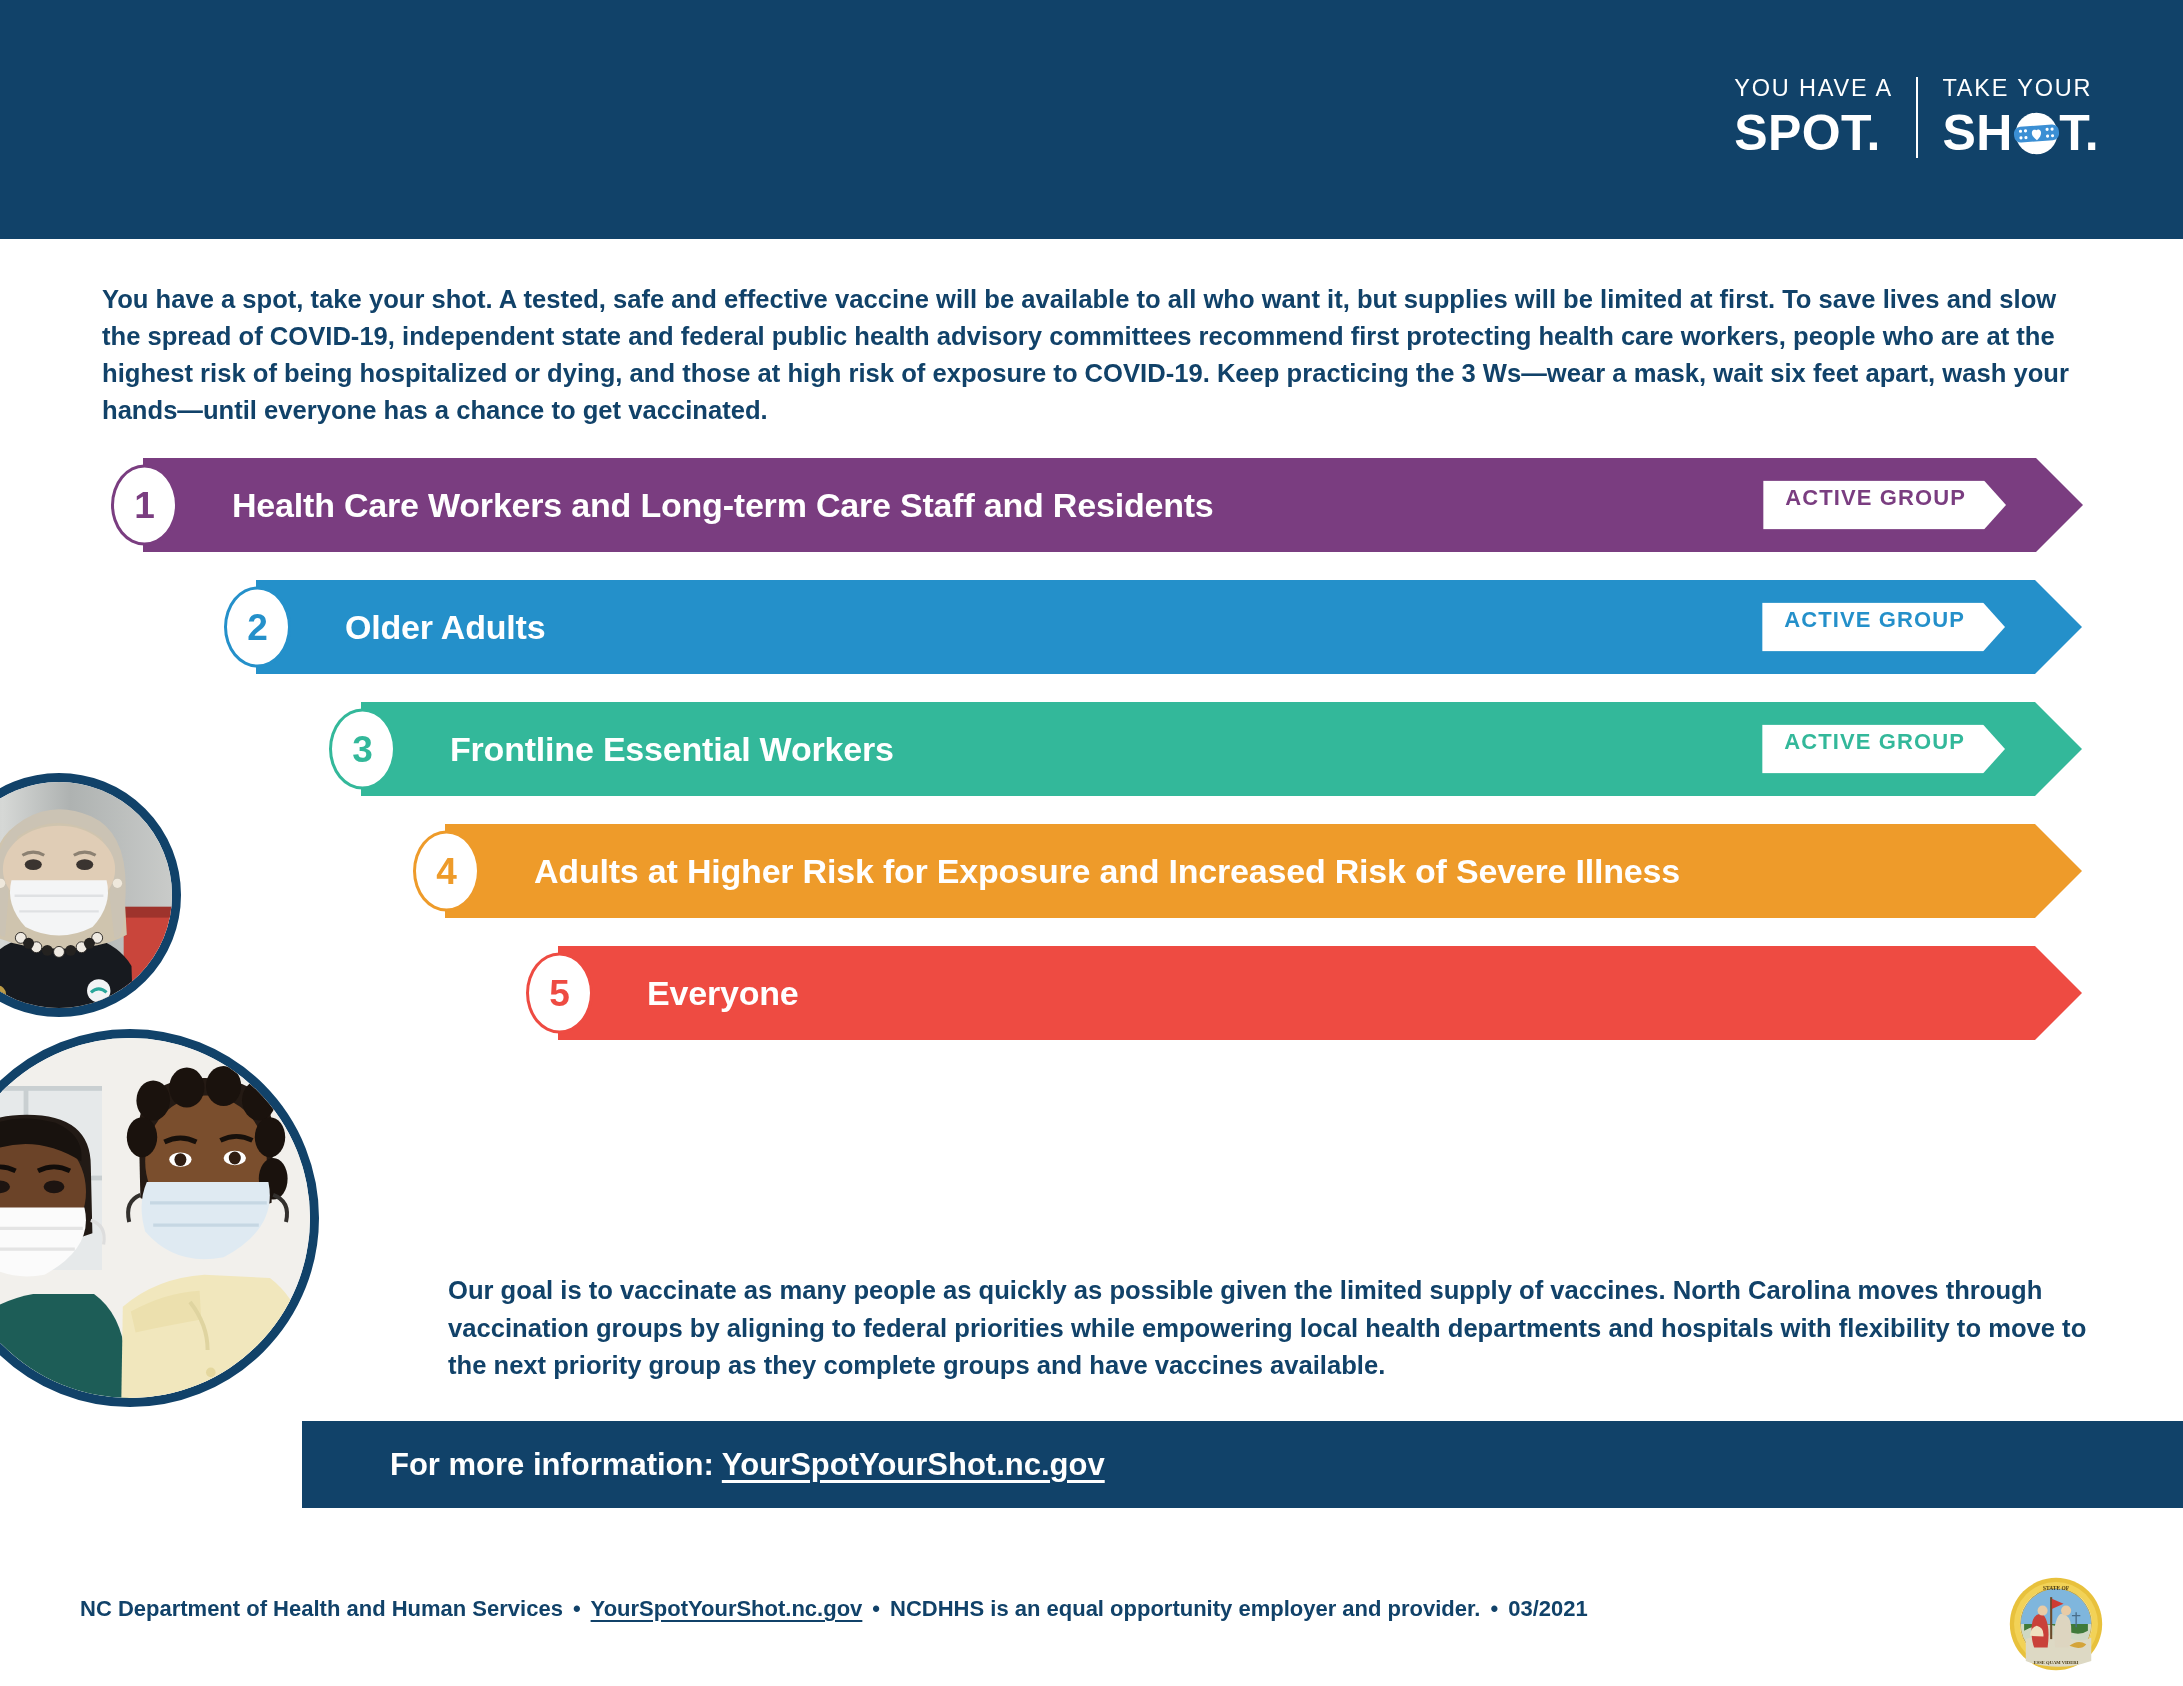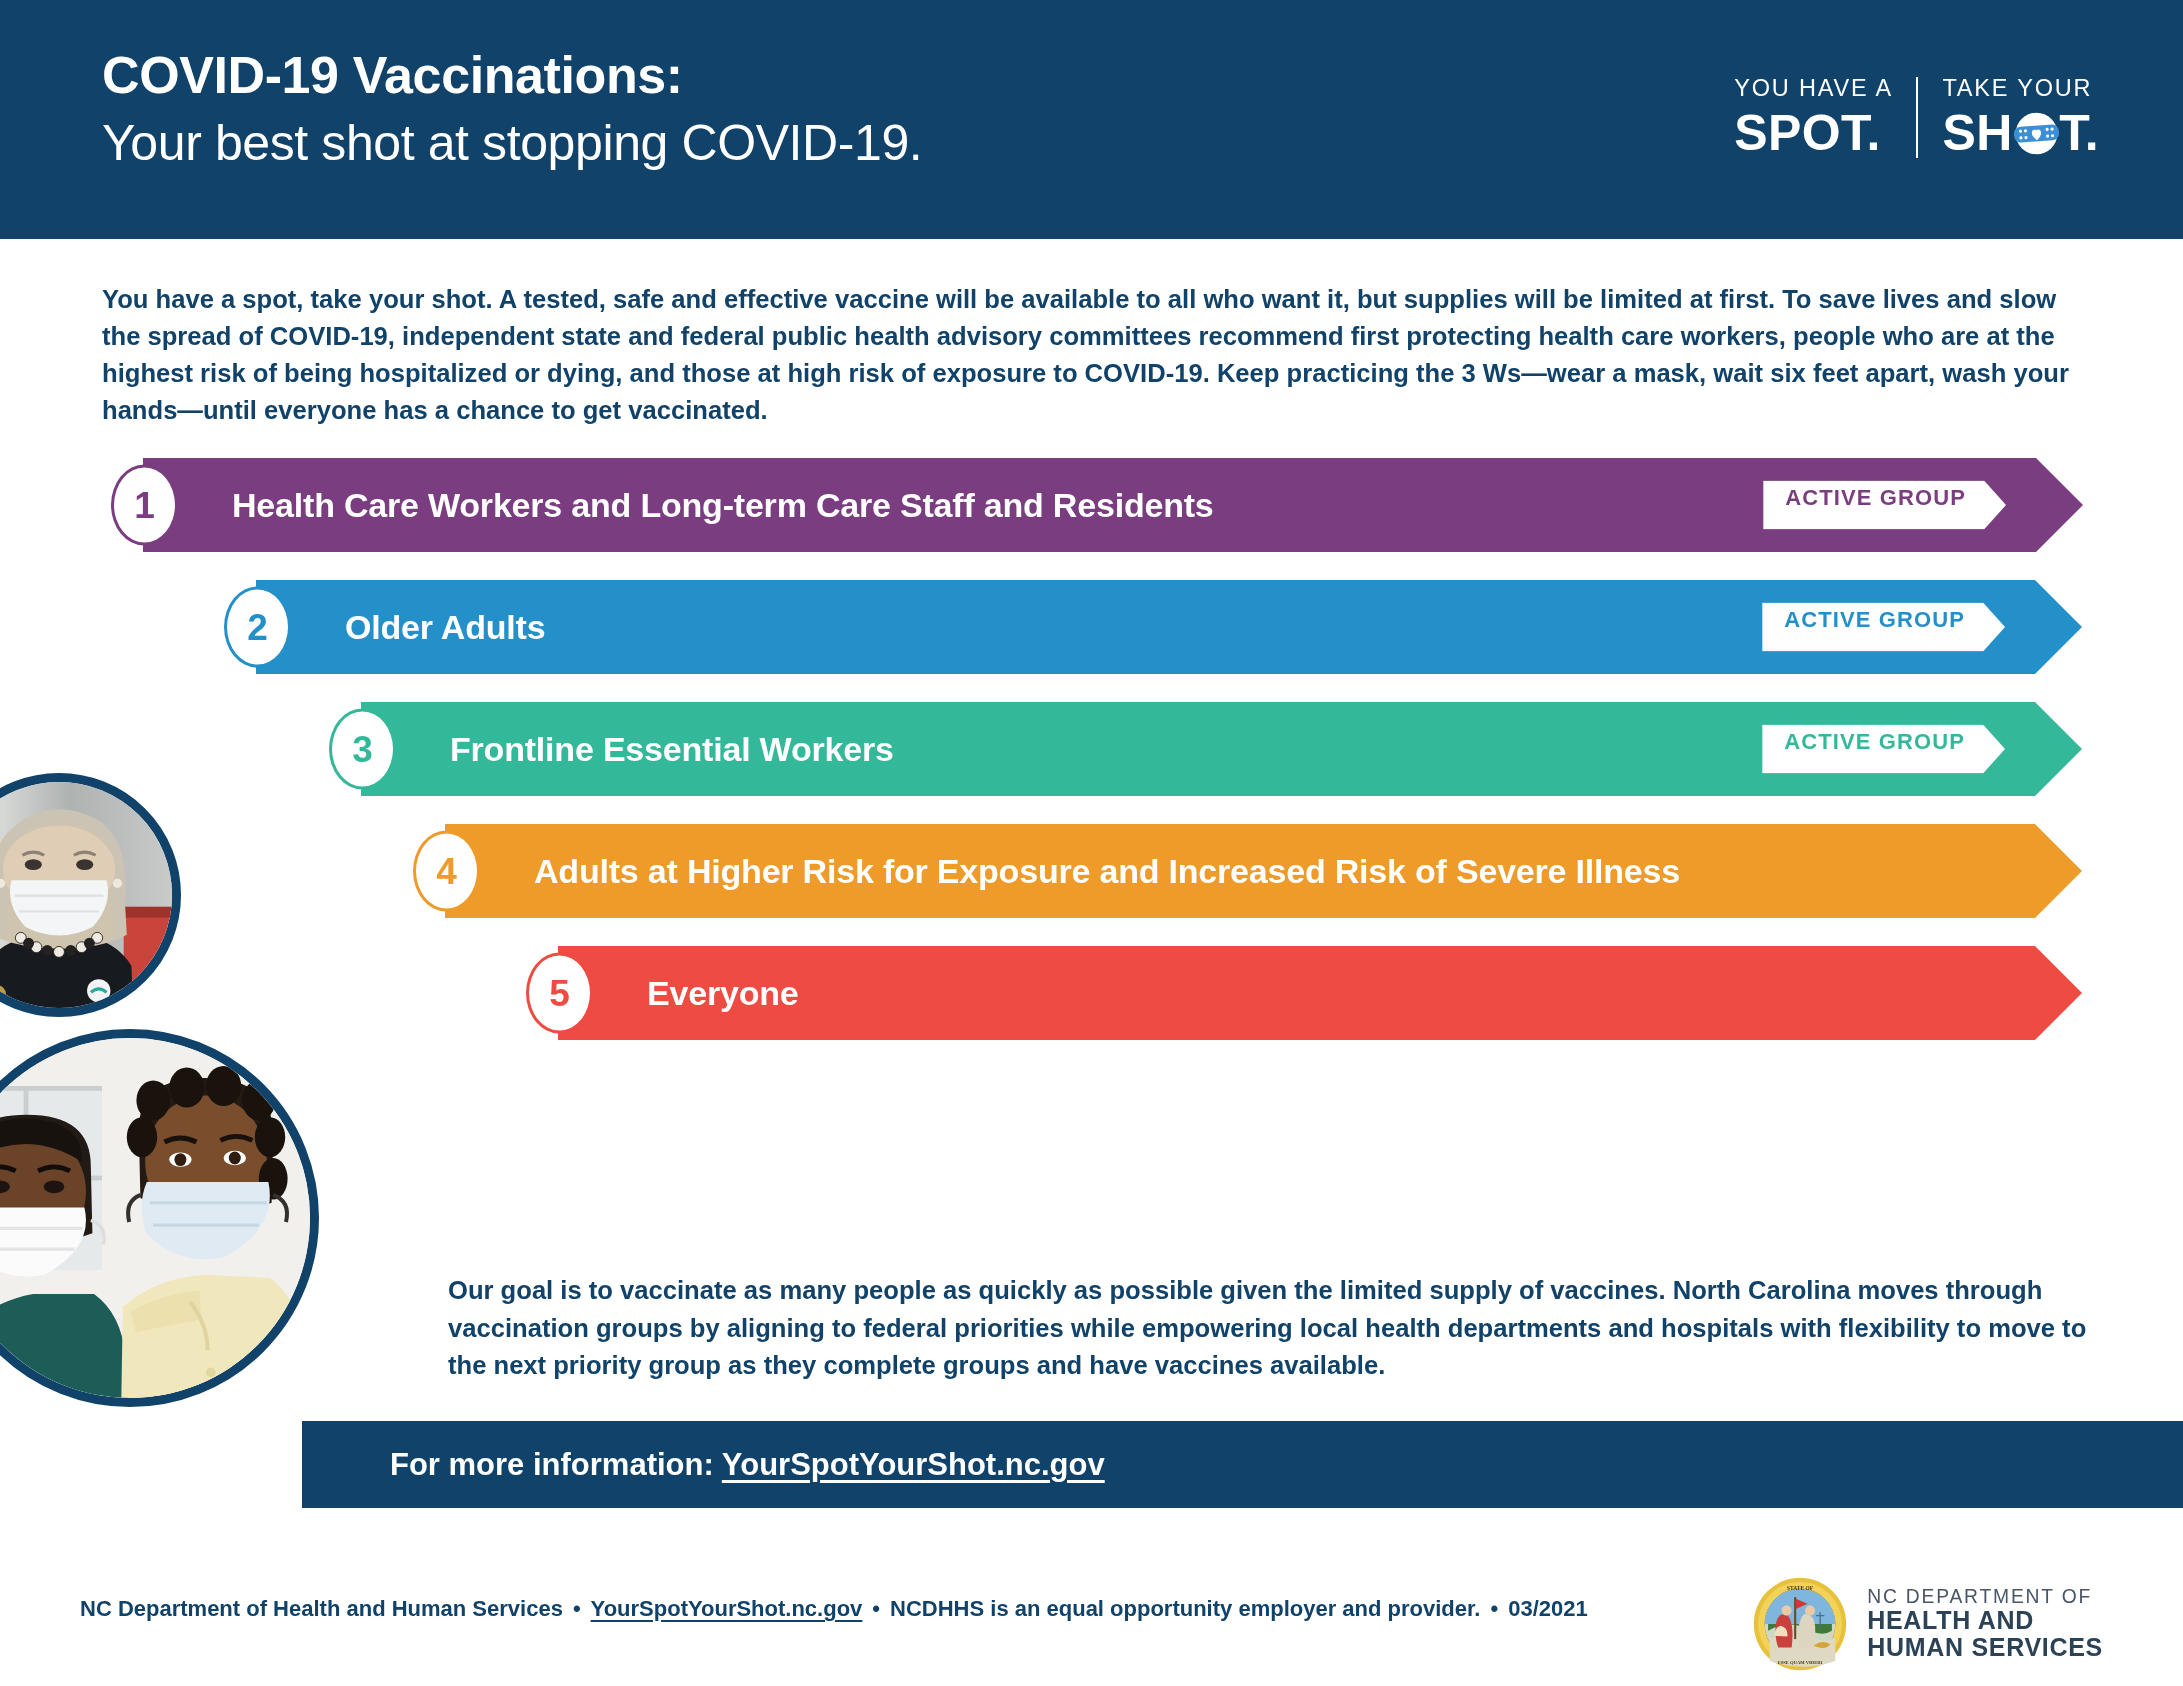--- a/index.html
+++ b/index.html
@@ -134,24 +134,20 @@
     font-size: 19.3px; color: #4A5568; letter-spacing: 1.8px; font-weight: 400;
   }
   .dept-bot {
     font-size: 25px; color: #2C4257; letter-spacing: 0.7px; font-weight: bold;
   }
 </style>
 </head>
 <body>
 
 <div class="header">
-  <div class="header-titles">
-    <div class="title-main">COVID-19 Vaccinations:</div>
-    <div class="title-sub">Your best shot at stopping COVID-19.</div>
-  </div>
 
   <div class="lockup">
     <div class="lock-col left">
       <div class="lock-kicker">YOU HAVE A</div>
       <div class="lock-big">SPOT.</div>
     </div>
     <div class="lock-divider"></div>
     <div class="lock-col right">
       <div class="lock-kicker">TAKE YOUR</div>
       <div class="lock-big">
@@ -357,20 +353,15 @@
         <circle cx="40" cy="40" r="6" fill="#e8cba6"></circle>
         <path d="M33 58 q-7 2 -8 12 l16 1 q1 -11 -8 -13 Z" fill="#efe0c0"></path>
         <path d="M64 44 q9 2 10 14 q1 16 -3 26 l-16 0 q-3 -22 2 -34 q3 -7 7 -6 Z" fill="#ddd5c0"></path>
         <circle cx="68" cy="40" r="6" fill="#e8cba6"></circle>
         <path d="M80 42 l0 18 m-5 -14 l10 0" stroke="#4a6e8a" stroke-width="1.6" fill="none"></path>
         <path d="M72 82 q10 -8 20 -2 q-6 8 -20 2 Z" fill="#d4a43a"></path>
         <text x="56" y="16" font-size="6.5" font-family="Liberation Serif, serif" font-weight="bold" fill="#4a3a14" text-anchor="middle">STATE OF</text>
         <text x="56" y="104" font-size="5.5" font-family="Liberation Serif, serif" font-weight="bold" fill="#4a3a14" text-anchor="middle">ESSE QUAM VIDERI</text>
       </svg>
     </div>
-    <div class="dept-lines">
-      <div class="dept-top">NC DEPARTMENT OF</div>
-      <div class="dept-bot">HEALTH AND</div>
-      <div class="dept-bot">HUMAN SERVICES</div>
-    </div>
   </div>
 </div>
 
 
 </body></html>

